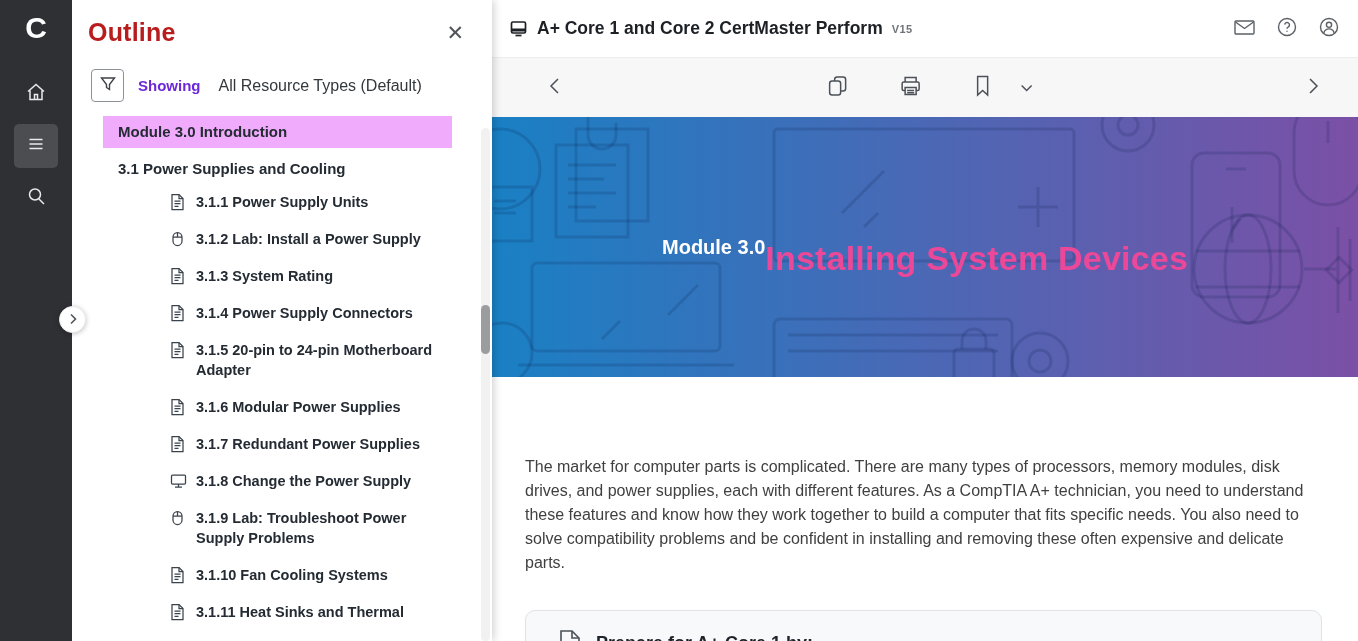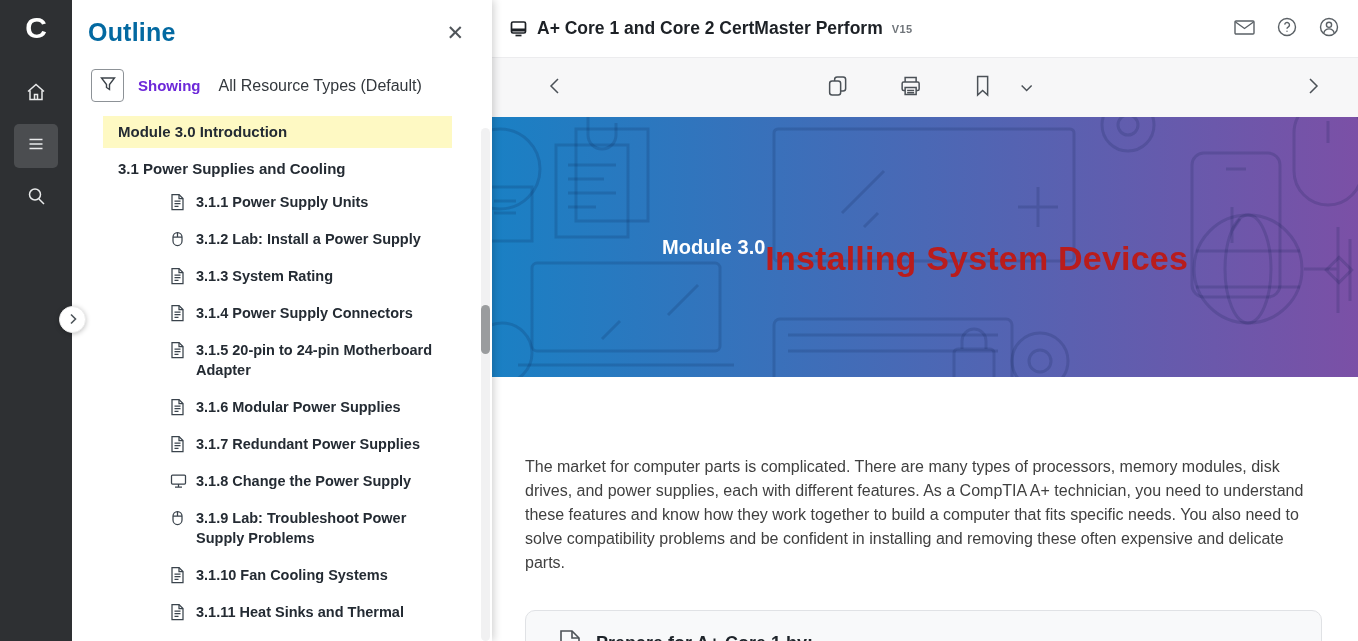--- a/index.html
+++ b/index.html
@@ -15,31 +15,31 @@
     border-radius:5px; margin-top:8px; cursor:pointer; color:#e9eaeb; }
   .rail-btn.first { margin-top:26px; }
   .rail-btn.active { background:#4b4d50; }
   .rail-btn svg { stroke:#e9eaeb; fill:none; stroke-width:1.5; }
 
   
   .panel { width:420px; flex:0 0 420px; height:100%; background:#fff; position:relative;
     box-shadow:2px 0 8px rgba(0,0,0,0.18); z-index:4; }
   .panel-head { display:flex; align-items:center; justify-content:space-between;
     padding:18px 24px 0 16px; }
-  .panel-title { font-size:25px; font-weight:700; color:#0369a1; letter-spacing:0.2px; }
+  .panel-title { font-size:25px; font-weight:700; color:#b91c1c; letter-spacing:0.2px; }
   .panel-close { font-size:21px; color:#50555a; cursor:pointer; line-height:1; padding:4px; }
   .filter-row { display:flex; align-items:center; margin:22px 0 0 19px; }
   .filter-btn { width:33px; height:33px; border:1px solid #8d9297; border-radius:4px;
     background:#fff; display:flex; align-items:center; justify-content:center; cursor:pointer; }
   .filter-btn svg { stroke:#3c4349; fill:none; stroke-width:1.4; }
   .filter-label { font-size:15px; font-weight:700; color:#6d28d9; margin-left:14px; }
   .filter-value { font-size:16px; color:#33383d; margin-left:18px; }
   .o-list { margin:14px 40px 0 31px; }
   .o-item { display:flex; align-items:flex-start; cursor:pointer; color:#242b33; }
-  .o-item.current { background:#fef9c3; padding:6px 10px 6px 15px; font-weight:600; }
+  .o-item.current { background:#f0abfc; padding:6px 10px 6px 15px; font-weight:600; }
   .o-item.section { padding:11px 10px 5px 15px; font-weight:700; }
   .o-item.current .o-label, .o-item.section .o-label { font-size:15px; max-width:340px; }
   .o-item.child { padding:8px 0 9px 67px; }
   .o-icon { width:17px; height:18px; flex:0 0 17px; margin-right:9px; margin-top:1px; }
   .o-icon svg { stroke:#3a434c; fill:none; stroke-width:1.25; }
   .o-label { font-size:14.5px; font-weight:600; line-height:20px; max-width:258px; }
 
   
   .p-scroll { position:absolute; right:2px; top:128px; bottom:0; width:9px;
     background:#f1f1f2; border-radius:5px; }
@@ -76,21 +76,21 @@
   .tool-center .tool-ico svg { stroke:#4b5157; fill:none; stroke-width:1.5; }
   .tool-caret { margin-left:2px !important; }
 
   
   .banner { height:260px; flex:0 0 260px; position:relative; overflow:hidden;
     display:flex; flex-direction:row; align-items:center; justify-content:center; }
   .banner-bg { position:absolute; inset:0; }
   .banner-pattern { position:absolute; inset:0; }
   .banner-pattern svg { display:block; }
   .banner-module { position:relative; color:#fff; font-size:20px; font-weight:700; z-index:2; }
-  .banner-title { position:relative; color:#b91c1c; font-size:34px; font-weight:700;
+  .banner-title { position:relative; color:#ec4899; font-size:34px; font-weight:700;
     margin-top:22px; z-index:2; letter-spacing:0.2px; }
 
   
   .content { flex:1; background:#fff; padding:78px 36px 0 33px; overflow:hidden; }
   .paragraph { font-size:16px; line-height:24px; color:#404040; max-width:792px; }
   .prepare-card { margin-top:35px; background:#f8f9fa; border:1px solid #e0e2e5;
     border-radius:10px; padding:17px 20px 24px 26px; display:flex; align-items:center; }
   .prepare-icon { margin-right:14px; display:flex; }
   .prepare-heading { font-size:18px; font-weight:700; color:#1e242a; }
 </style>

